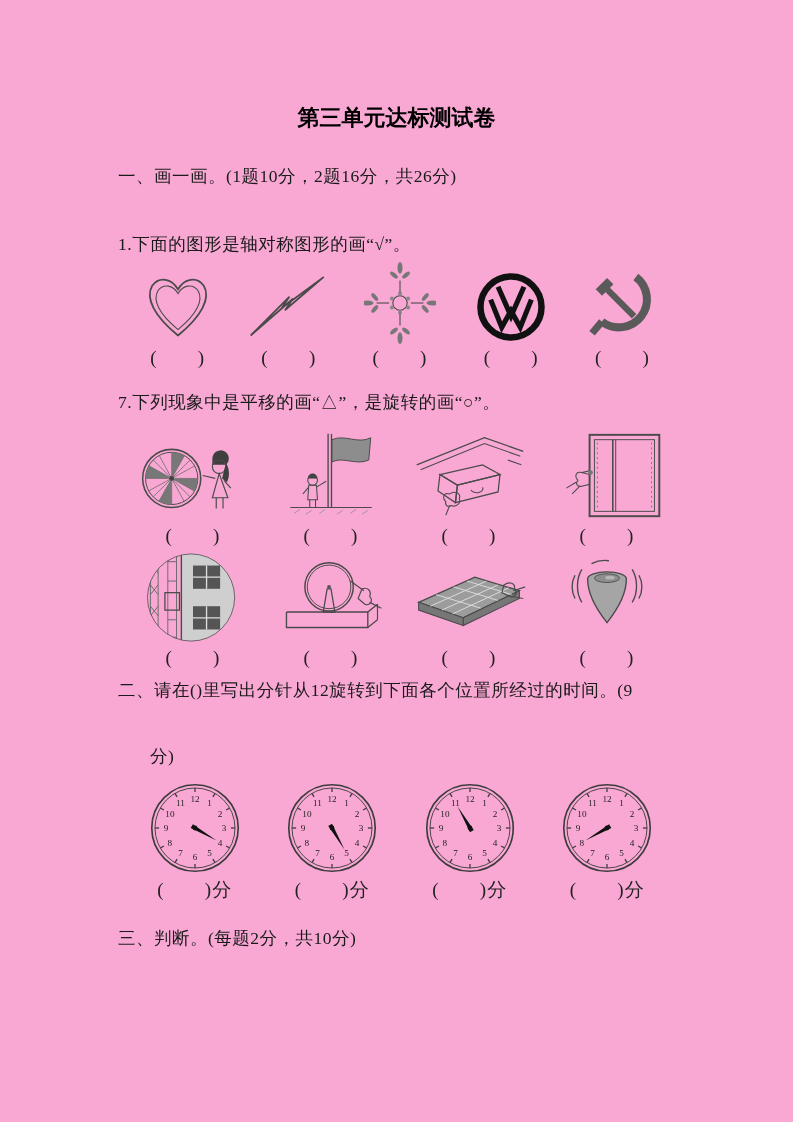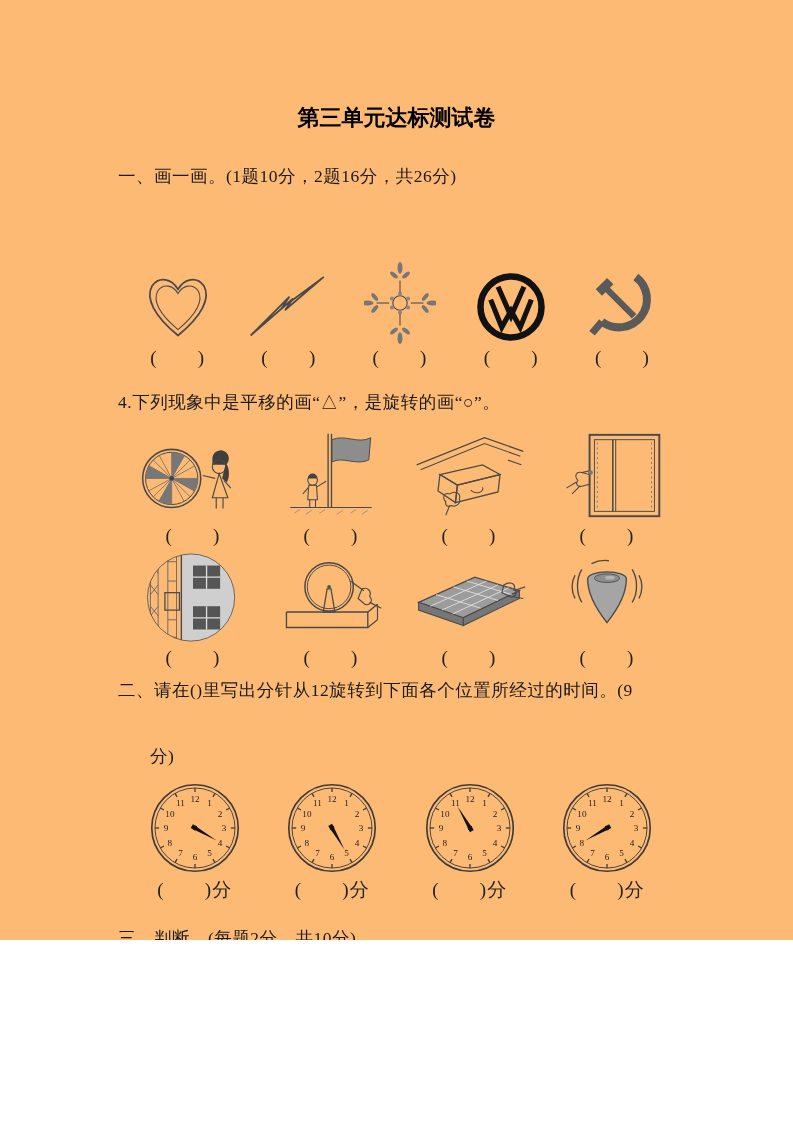--- a/index.html
+++ b/index.html
@@ -1,16 +1,16 @@
 <!DOCTYPE html>
 <html><head>
 <meta charset="utf-8">
 <style>
   html,body{margin:0;padding:0;background:#fff;}
-  #page{position:relative;width:793px;height:940px;background:#fdba74;color:#1a1a1a;
+  #page{position:relative;width:793px;height:1122px;background:#f9a8d4;color:#1a1a1a;
         font-family:"Liberation Serif",serif;overflow:hidden;}
   .abs{position:absolute;}
   #doc-title{top:103px;left:0;right:0;text-align:center;
              font-family:"Liberation Sans",sans-serif;font-weight:700;font-size:22px;color:#000;}
   .hd{font-size:17.5px;letter-spacing:0.5px;}
   #sec1-heading{top:164px;left:118px;}
   #q1-text{top:232px;left:118px;}
   #q1-row{top:258px;left:122px;width:556px;display:flex;}
   #q1-row .cell{flex:1;display:flex;flex-direction:column;align-items:center;}
   .figbox1{height:86px;display:flex;align-items:flex-end;justify-content:center;}
@@ -32,20 +32,21 @@
 </style>
 </head>
 <body>
 
 <div id="page">
 
   <div id="doc-title" class="abs">第三单元达标测试卷</div>
 
   <div id="sec1-heading" class="abs hd">一、画一画。(1题10分，2题16分，共26分)</div>
 
+  <div id="q1-text" class="abs hd">1.下面的图形是轴对称图形的画“√”。</div>
 
   <div id="q1-row" class="abs">
     <div class="cell">
       <div class="figbox1">
         <svg width="80" height="74" viewBox="0 0 90 80">
           <path class="ln" stroke-width="2" d="M45,72 C18,50 8,30 16,16 C24,5 38,8 45,20 C52,8 66,5 74,16 C82,30 72,50 45,72 Z"></path>
           <path class="ln" stroke-width="1.6" transform="translate(45,42) scale(0.78) translate(-45,-42)" d="M45,72 C18,50 8,30 16,16 C24,5 38,8 45,20 C52,8 66,5 74,16 C82,30 72,50 45,72 Z"></path>
         </svg>
       </div>
       <span class="slot">(       )</span>
@@ -103,21 +104,21 @@
           <path d="M58,10 A29,29 0 1,1 20,60" fill="none" stroke="#5a5a5a" stroke-width="9"></path>
           <line x1="20" y1="60" x2="9" y2="73" stroke="#5a5a5a" stroke-width="8"></line>
           <rect x="14" y="16" width="18" height="10" fill="#5a5a5a" transform="rotate(-45 23 21)"></rect>
           <line x1="26" y1="24" x2="56" y2="54" stroke="#5a5a5a" stroke-width="7"></line>
         </svg>
       </div>
       <span class="slot">(       )</span>
     </div>
   </div>
 
-  <div id="q2-text" class="abs hd">4.下列现象中是平移的画“△”，是旋转的画“○”。</div>
+  <div id="q2-text" class="abs hd">7.下列现象中是平移的画“△”，是旋转的画“○”。</div>
 
   <div id="q2-row1" class="abs q2row">
     <div class="cell">
       <div class="figbox2">
         <svg width="118" height="92" viewBox="0 0 120 95">
           <circle class="ln" cx="38" cy="50" r="30" stroke-width="1.6"></circle>
           <circle class="ln" cx="38" cy="50" r="27" stroke-width="1"></circle>
           <g stroke="#6a6a6a" stroke-width="0.8">
             <line x1="38" y1="23" x2="38" y2="77"></line>
               <line x1="11" y1="50" x2="65" y2="50"></line>

